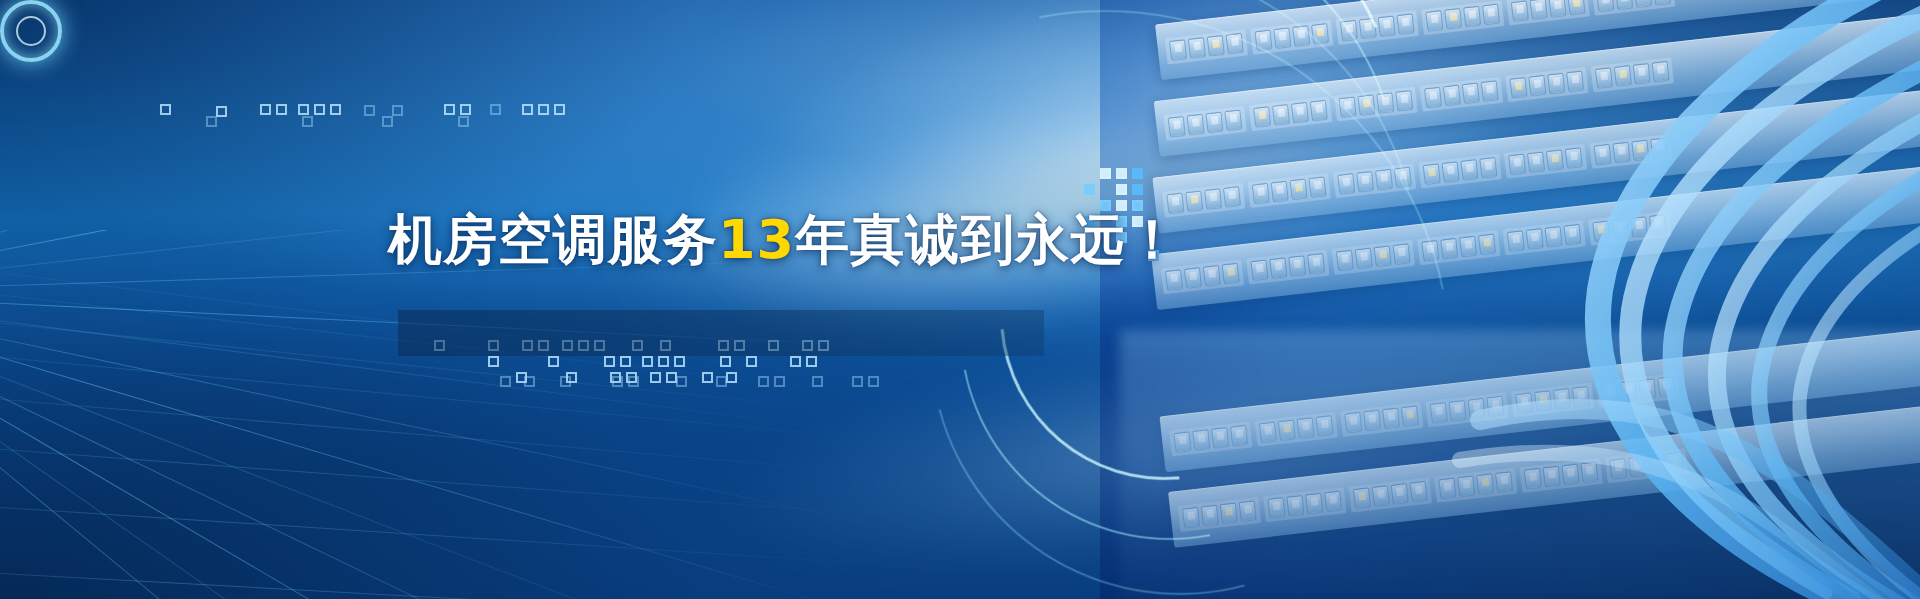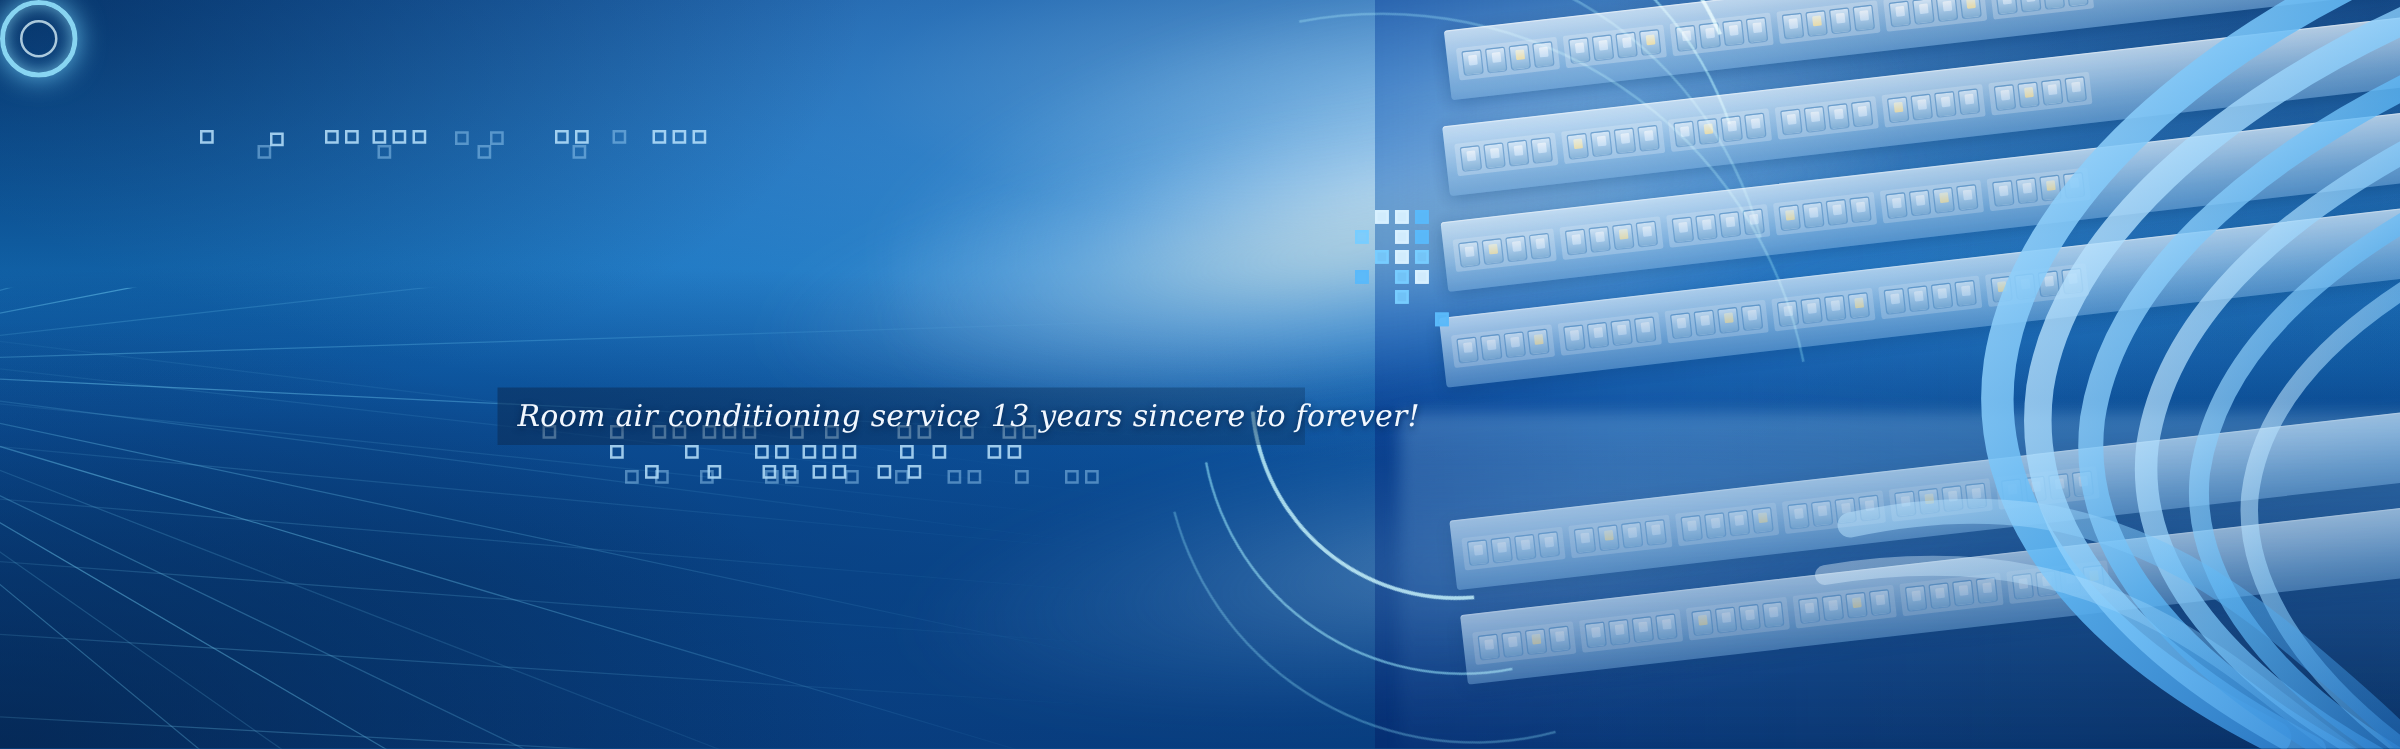--- a/index.html
+++ b/index.html
@@ -553,18 +553,18 @@
     <span class="sq dim" style="left:176px;top:0px;"></span>
     <span class="sq dim" style="left:216px;top:0px;"></span>
     <span class="sq dim" style="left:258px;top:0px;"></span>
     <span class="sq dim" style="left:274px;top:0px;"></span>
     <span class="sq dim" style="left:312px;top:0px;"></span>
     <span class="sq dim" style="left:352px;top:0px;"></span>
     <span class="sq dim" style="left:368px;top:0px;"></span>
   </div>
 
   <div id="text-block">
+    <div id="headline"><span>机房空调服务</span><span class="hl-num">13</span><span>年真诚到永远！</span></div>
 
     <div id="subtitle-bar"></div>
-    <div id="subtitle">Room air conditioning service 13 years sincere to forever!</div>
   </div>
 
 </div>
 
 </body></html>

